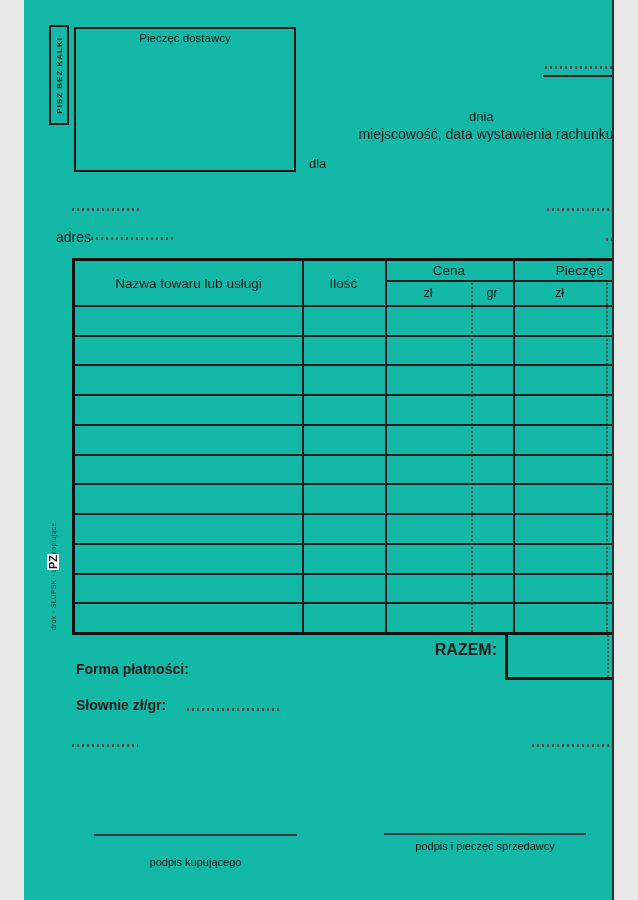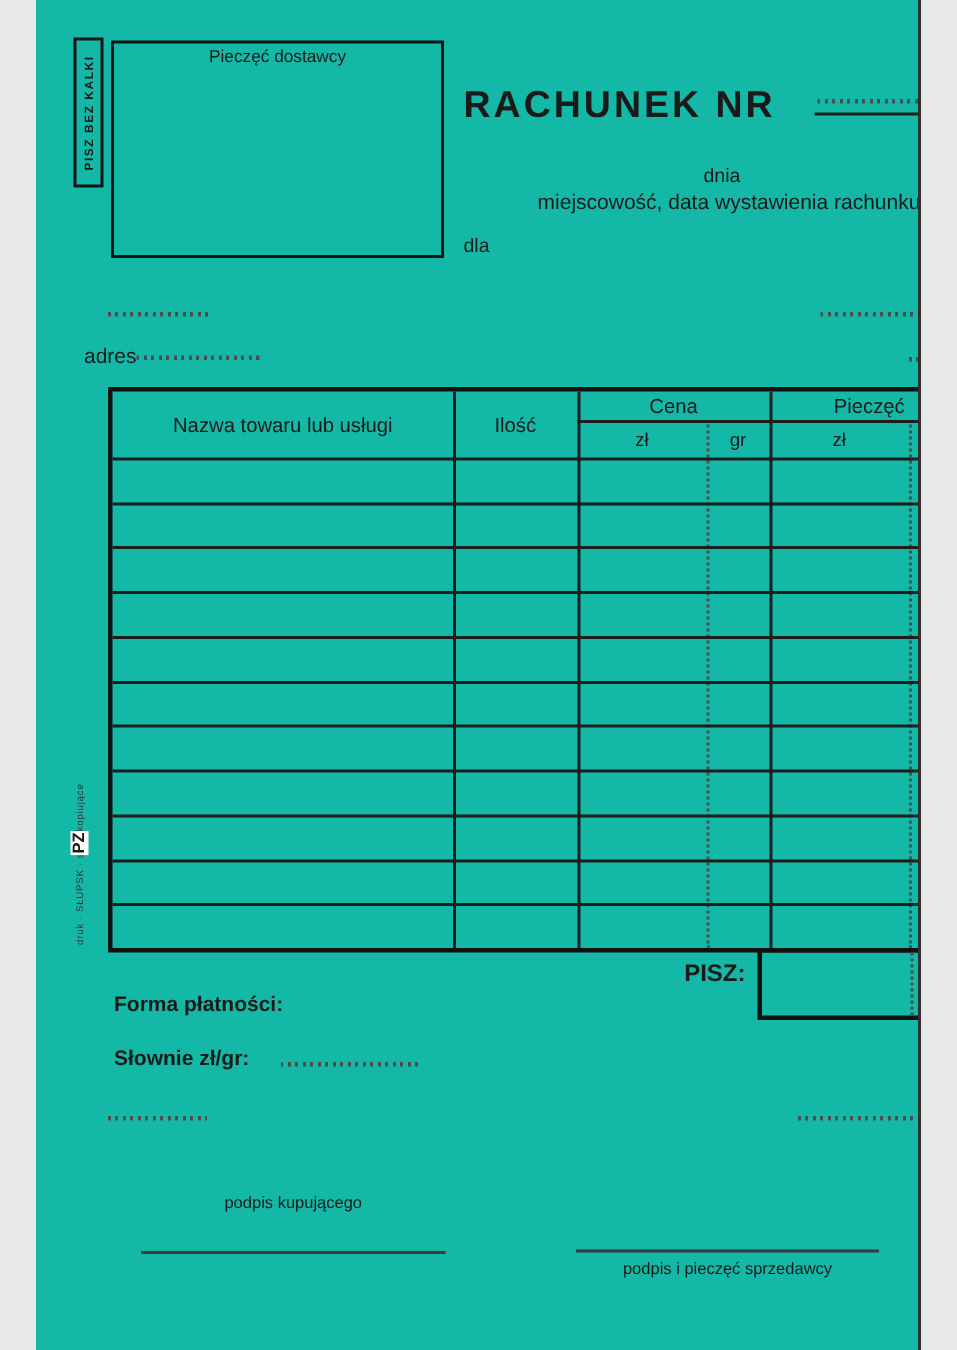--- a/index.html
+++ b/index.html
@@ -41,21 +41,20 @@
 <div class="page">
 
   <div class="abs bbox" style="left:25px;top:25px;width:20px;height:100px;display:flex;align-items:center;justify-content:center;">
     <span class="vtext" style="font-size:8px;font-weight:bold;letter-spacing:1px;">PISZ BEZ KALKI</span>
   </div>
 
   <div class="abs bbox" style="left:50px;top:27px;width:222px;height:145px;">
     <div style="text-align:center;padding-top:3px;font-size:11.5px;">Pieczęć dostawcy</div>
   </div>
 
-  <div class="abs title" style="left:285px;top:56px;">RACHUNEK NR</div>
   <div class="abs dots" style="left:521px;top:66px;width:106px;"></div>
   <div class="abs" style="left:519px;top:75px;width:111px;height:2px;background:#1d1d1d;"></div>
 
 
   <div class="abs" style="left:445px;top:109px;font-size:13px;">dnia</div>
   <div class="abs" style="left:328px;top:126px;width:268px;text-align:center;font-size:14px;">miejscowość, data wystawienia rachunku</div>
 
   <div class="abs" style="left:285px;top:156px;font-size:13px;">dla</div>
 
   <div class="abs dots" style="left:48px;top:208px;width:68px;"></div>
@@ -96,34 +95,34 @@
         <div class="item-row rt" style="top: 162.909px; height: 29.7273px;"></div>
         <div class="item-row rt" style="top: 192.636px; height: 29.7273px;"></div>
         <div class="item-row rt" style="top: 222.364px; height: 29.7273px;"></div>
         <div class="item-row rt" style="top: 252.091px; height: 29.7273px;"></div>
         <div class="item-row rt" style="top: 281.818px; height: 29.7273px;"></div>
         <div class="item-row rt" style="top: 311.545px; height: 29.7273px;"></div>
         <div class="item-row rt" style="top: 341.273px; height: 29.7273px;"></div>
       </div>
   </div>
 
-  <div class="abs bold" style="left:355px;top:641px;width:118px;text-align:right;font-size:16px;">PISZ:</div>
+  <div class="abs bold" style="left:355px;top:641px;width:118px;text-align:right;font-size:16px;">RAZEM:</div>
   <div class="abs bbox3" style="left:481px;top:632px;width:144px;height:48px;">
     <div class="vl dot" style="left:99px;top:0;bottom:0;"></div>
   </div>
 
   <div class="abs bold" style="left:52px;top:661px;font-size:14px;">Forma płatności:</div>
   <div class="abs bold" style="left:52px;top:697px;font-size:14px;">Słownie zł/gr:</div>
   <div class="abs dots" style="left:163px;top:708px;width:95px;"></div>
 
   <div class="abs dots" style="left:48px;top:744px;width:66px;"></div>
   <div class="abs dots" style="left:508px;top:744px;width:120px;"></div>
 
   <div class="abs sig-line" style="left:70px;top:834px;width:203px;"></div>
-  <div class="abs sig-label" style="left:70px;top:796px;width:203px;">podpis kupującego</div>
+  <div class="abs sig-label" style="left:70px;top:856px;width:203px;">podpis kupującego</div>
 
   <div class="abs sig-line" style="left:360px;top:833px;width:202px;"></div>
   <div class="abs sig-label" style="left:350px;top:840px;width:222px;">podpis i pieczęć sprzedawcy</div>
 
   <div class="abs vtext" style="left:26px;top:378px;height:252px;font-size:6.5px;color:#333;letter-spacing:0.5px;">druk · SŁUPSK · samokopiujące</div>
   <div class="abs vtext bold" style="left:23px;top:554px;font-size:11px;background:#ffffff;padding:1px 0;">PZ</div>
 
   <div class="scan-edge"></div>
 </div>
 

